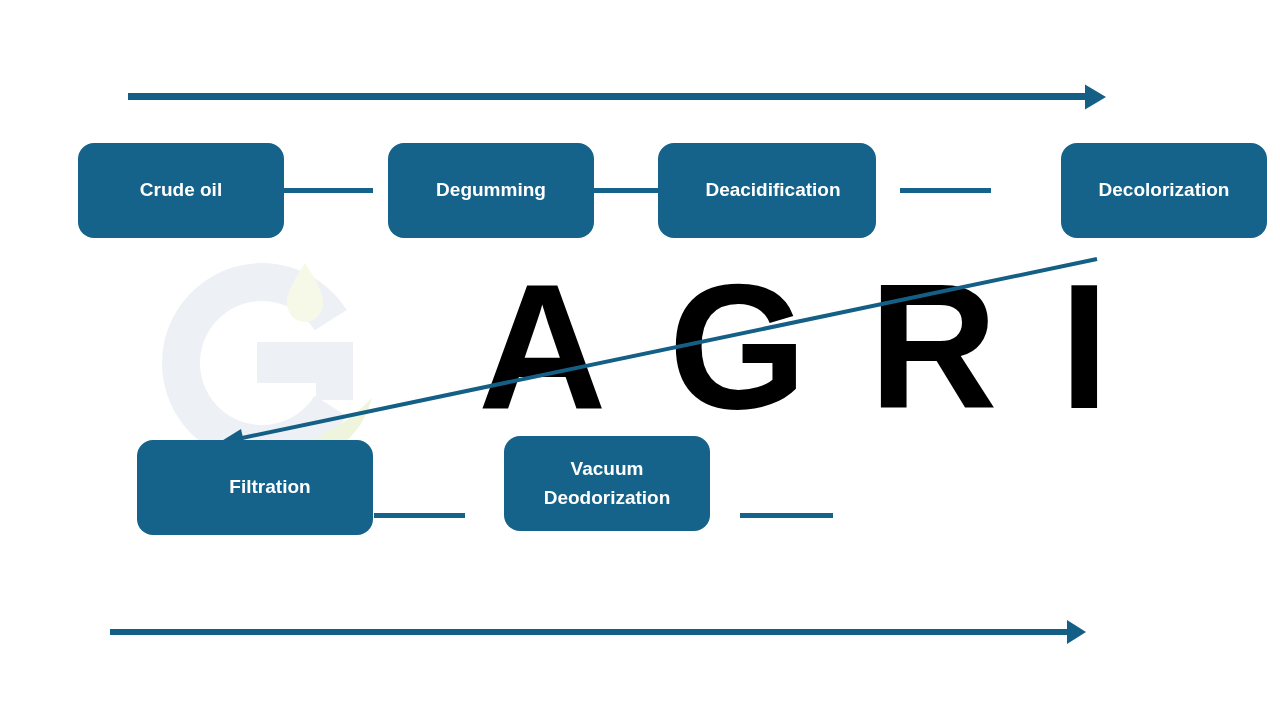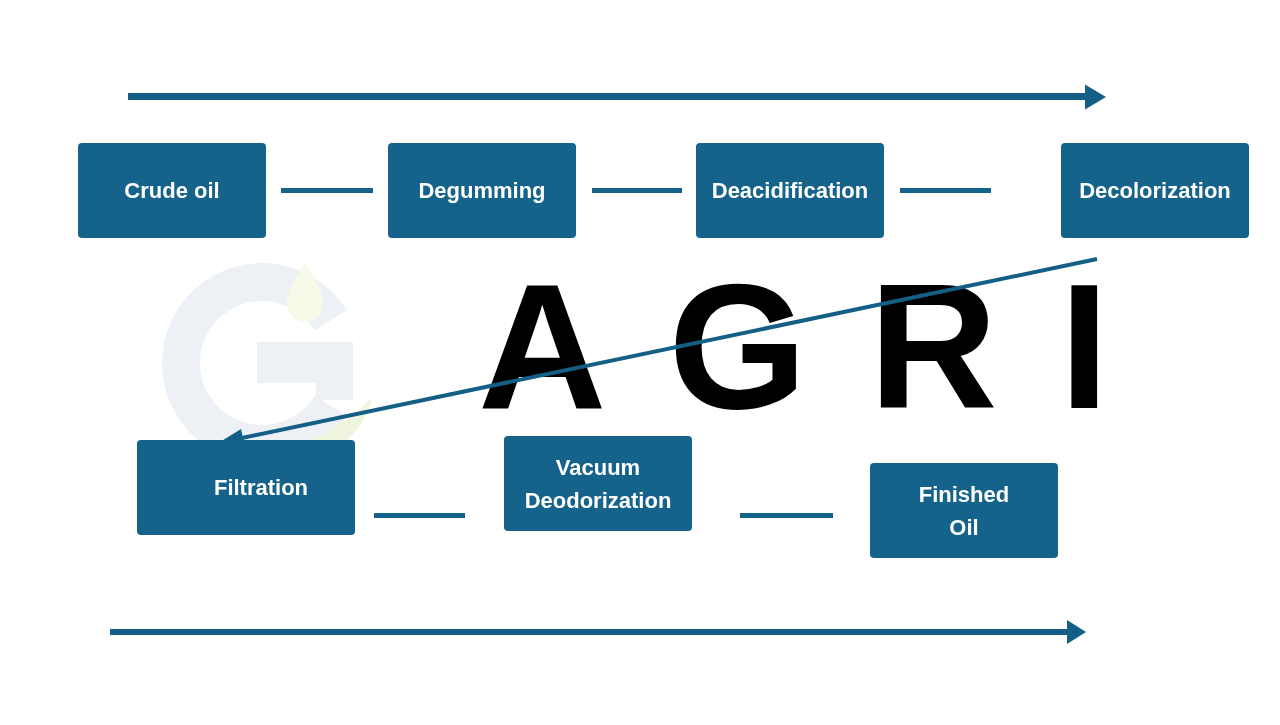--- a/index.html
+++ b/index.html
@@ -27,38 +27,38 @@
   }
   
   #diagram-svg {
     position: absolute;
     left: 0; top: 0;
     z-index: 2;
   }
   
   .node {
     position: absolute;
-    width: 188px;
+    width: 206px;
     height: 95px;
     background: #15628a;
-    border-radius: 4px;
+    border-radius: 16px;
     color: #ffffff;
     display: flex;
     align-items: center;
     justify-content: center;
     text-align: center;
-    font-size: 22px;
+    font-size: 19px;
     font-weight: 600;
     line-height: 1.5;
     white-space: pre-line;
     z-index: 3;
   }
   #node-crude-oil        { left: 78px;   top: 143px; }
   #node-degumming        { left: 388px;  top: 143px; }
-  #node-deacidification  { left: 696px;  top: 143px; }
+  #node-deacidification  { left: 658px;  top: 143px; padding-left: 12px; }
   #node-decolorization   { left: 1061px; top: 143px; }
   #node-filtration       { left: 137px;  top: 440px; padding-left: 30px; }
   #node-vacuum           { left: 504px;  top: 436px; align-items: center; }
   #node-finished-oil     { left: 870px;  top: 463px; }
 </style>
 </head>
 <body>
 
 <div id="canvas">
 
@@ -110,18 +110,14 @@
     <span>Decolorization</span>
   </div>
 
   <div class="node" id="node-filtration">
     <span>Filtration</span>
   </div>
   <div class="node" id="node-vacuum">
     <span>Vacuum
 Deodorization</span>
   </div>
-  <div class="node" id="node-finished-oil">
-    <span>Finished
-Oil</span>
-  </div>
 
 </div>
 
 </body></html>

